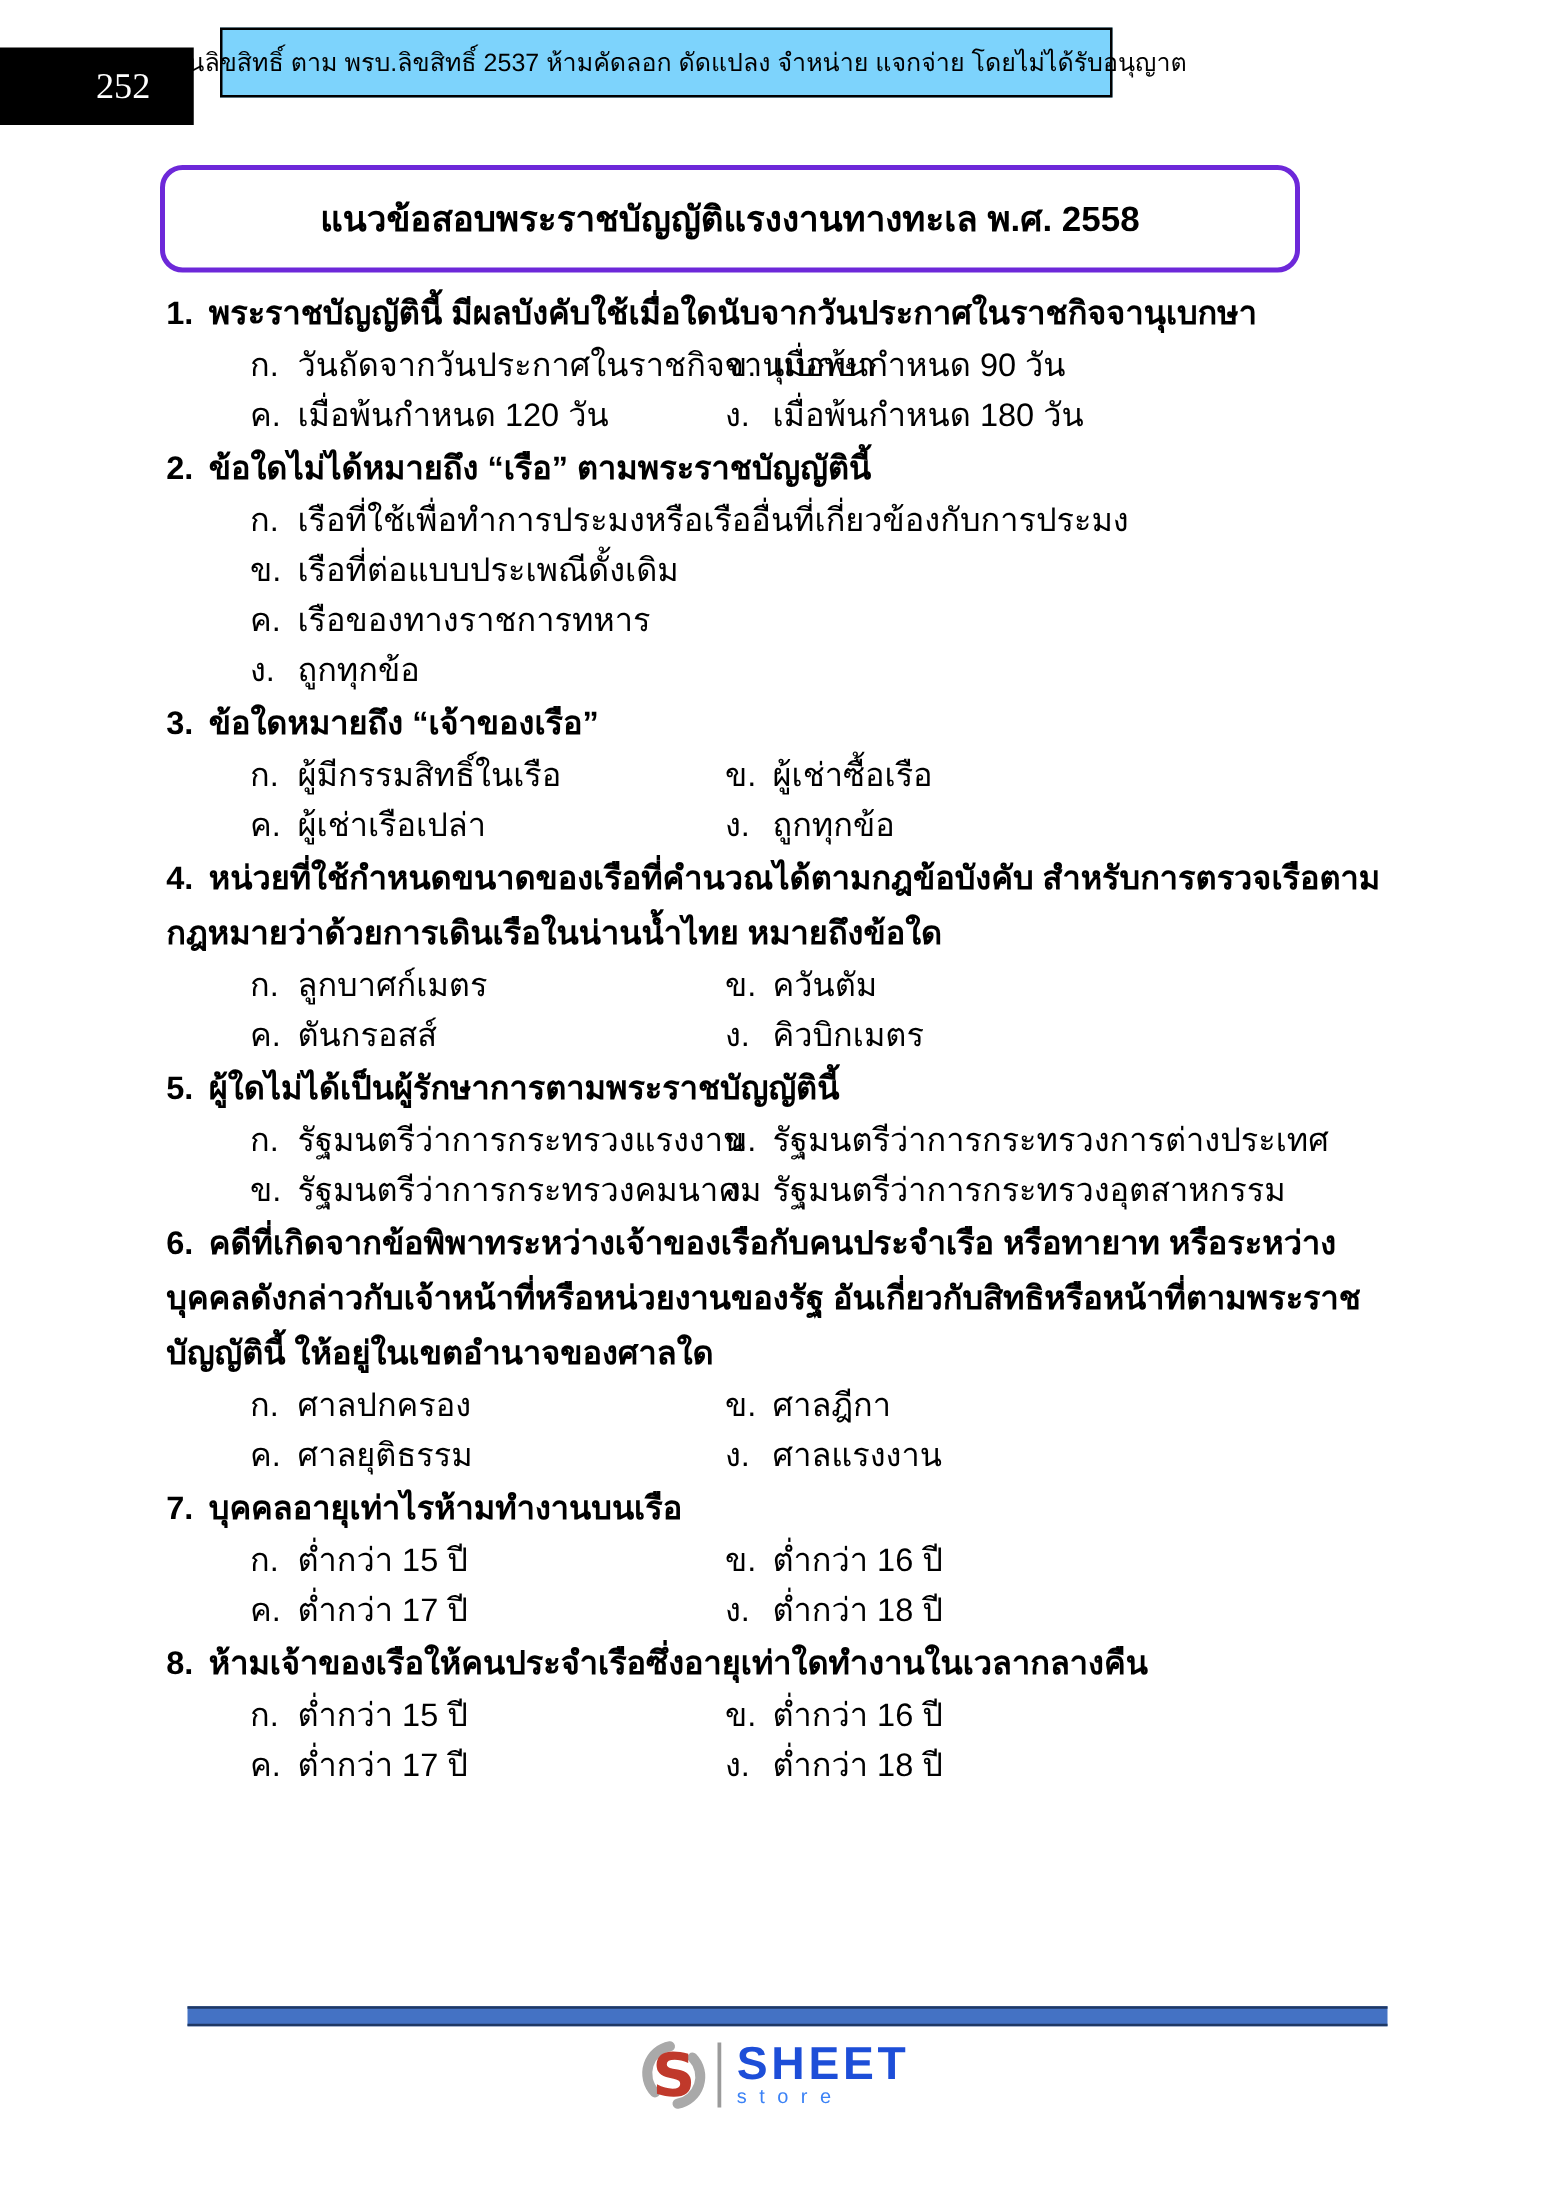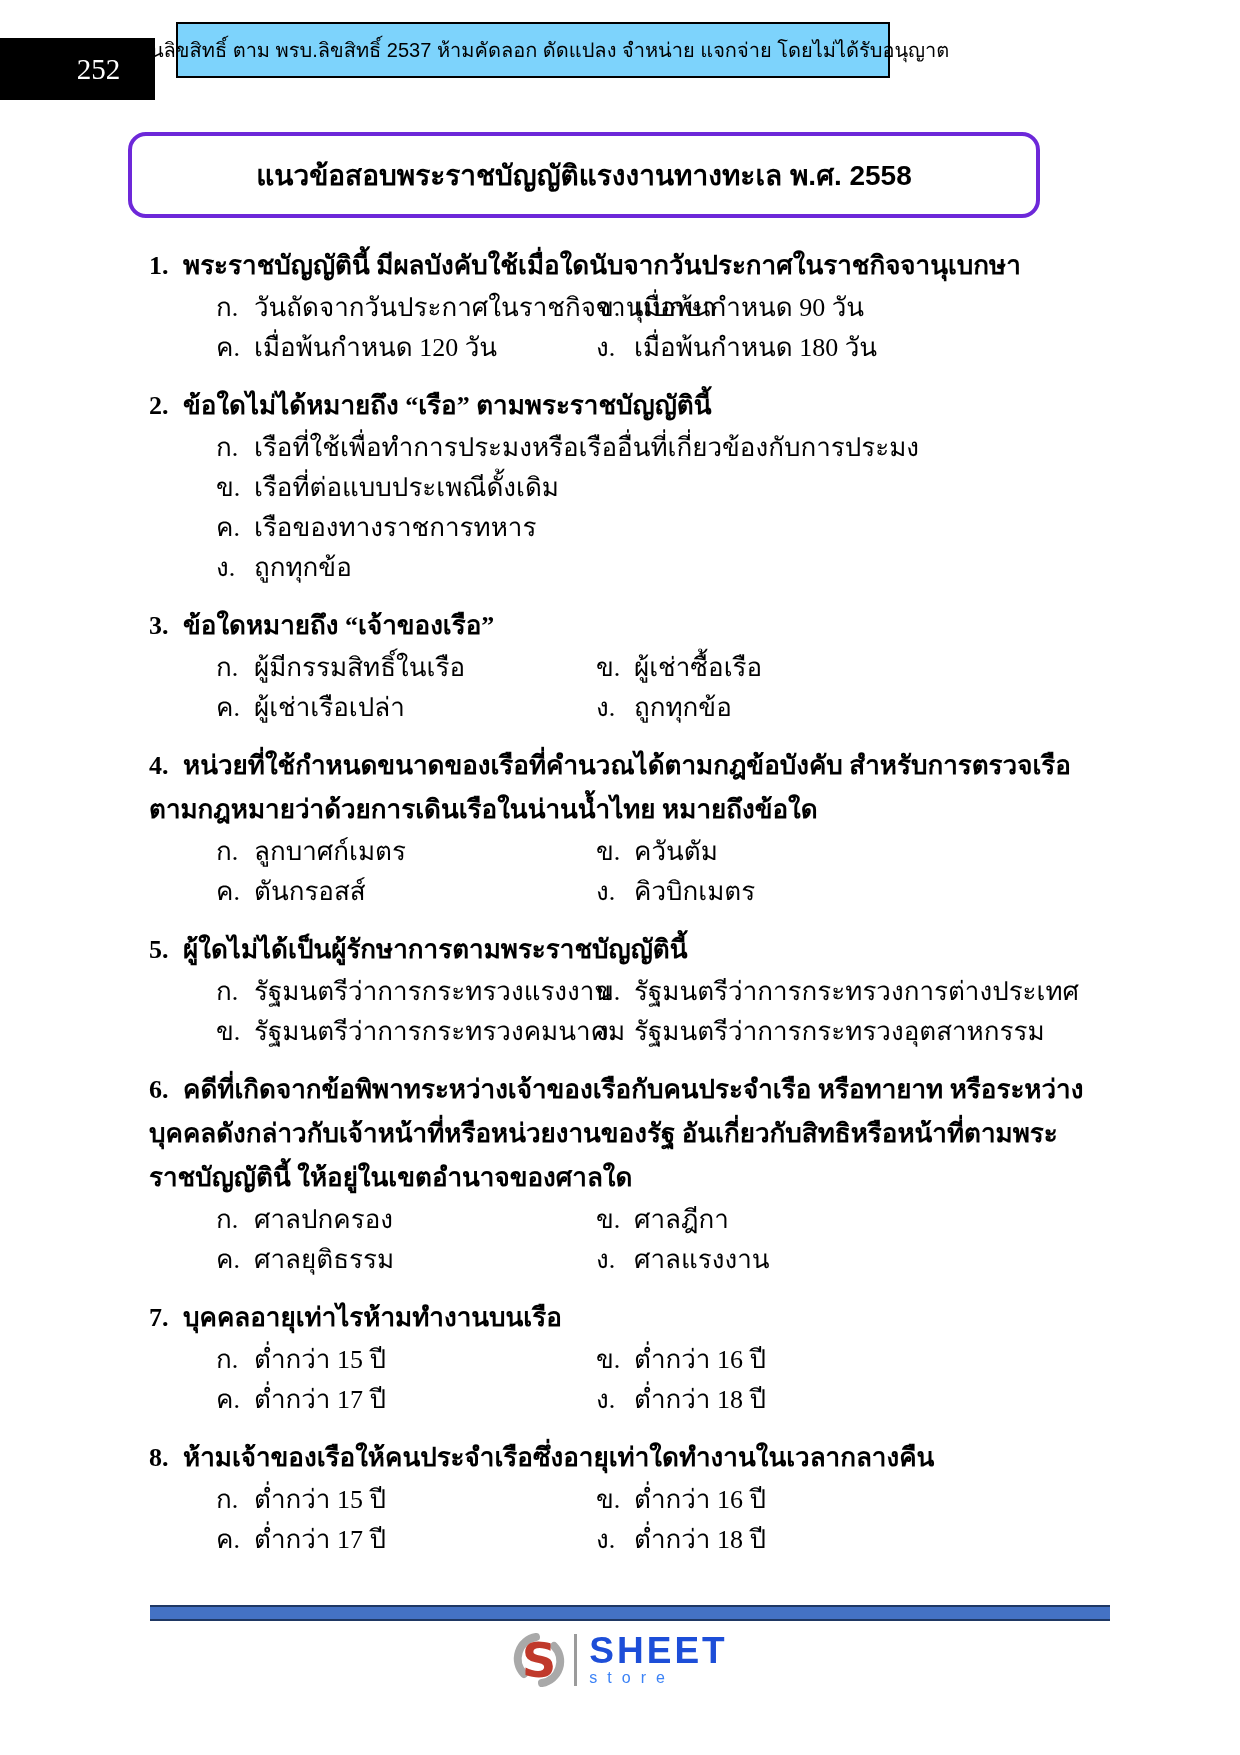--- a/index.html
+++ b/index.html
@@ -39,21 +39,21 @@
     border:4px solid #6d28d9;
     border-radius:18px;
     background:#ffffff;
     display:flex; align-items:center; justify-content:center;
   }
   .page-title { font-size:28px; font-weight:bold; }
   
   .questions {
     position:absolute; left:133px; top:228px; width:977px;
   }
-  .question { margin:16px;font-family:Liberation Serif, serif; }
+  .question { margin:0; }
   .q-text {
     font-size:26px; font-weight:bold; line-height:44px;
   }
   .q-num { display:inline-block; min-width:34px; }
   .opts { margin-left:67px; }
   .opts.two-col {
     display:grid;
     grid-template-columns:380px auto;
     justify-content:start;
   }

